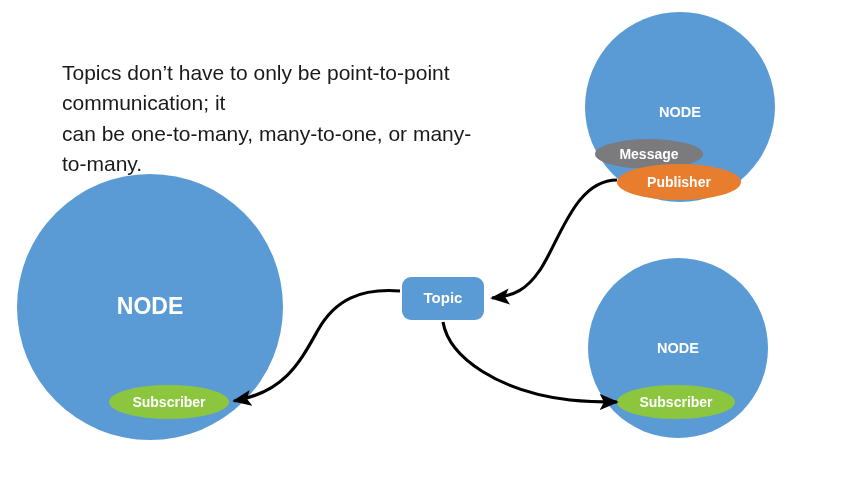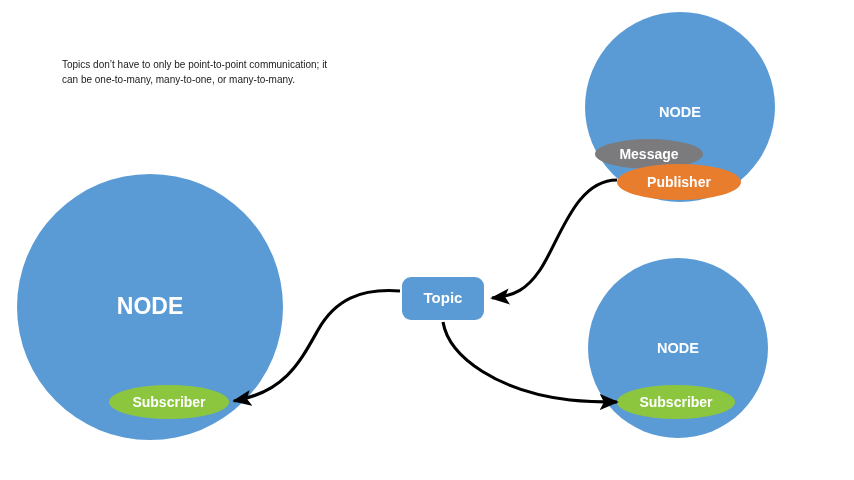--- a/index.html
+++ b/index.html
@@ -21,21 +21,21 @@
     top: 0;
     width: 854px;
     height: 480px;
   }
   .caption {
     position: absolute;
     left: 62px;
     top: 58px;
     width: 420px;
     font-family: "Liberation Sans", sans-serif;
-    font-size: 10px;
+    font-size: 21px;
     line-height: 1.45;
     color: #1a1a1a;
     white-space: pre-line;
   }
   .node-label, .pill-label, .topic-label {
     font-family: "Liberation Sans", sans-serif;
     fill: #ffffff;
     font-weight: bold;
     text-anchor: middle;
     dominant-baseline: middle;

